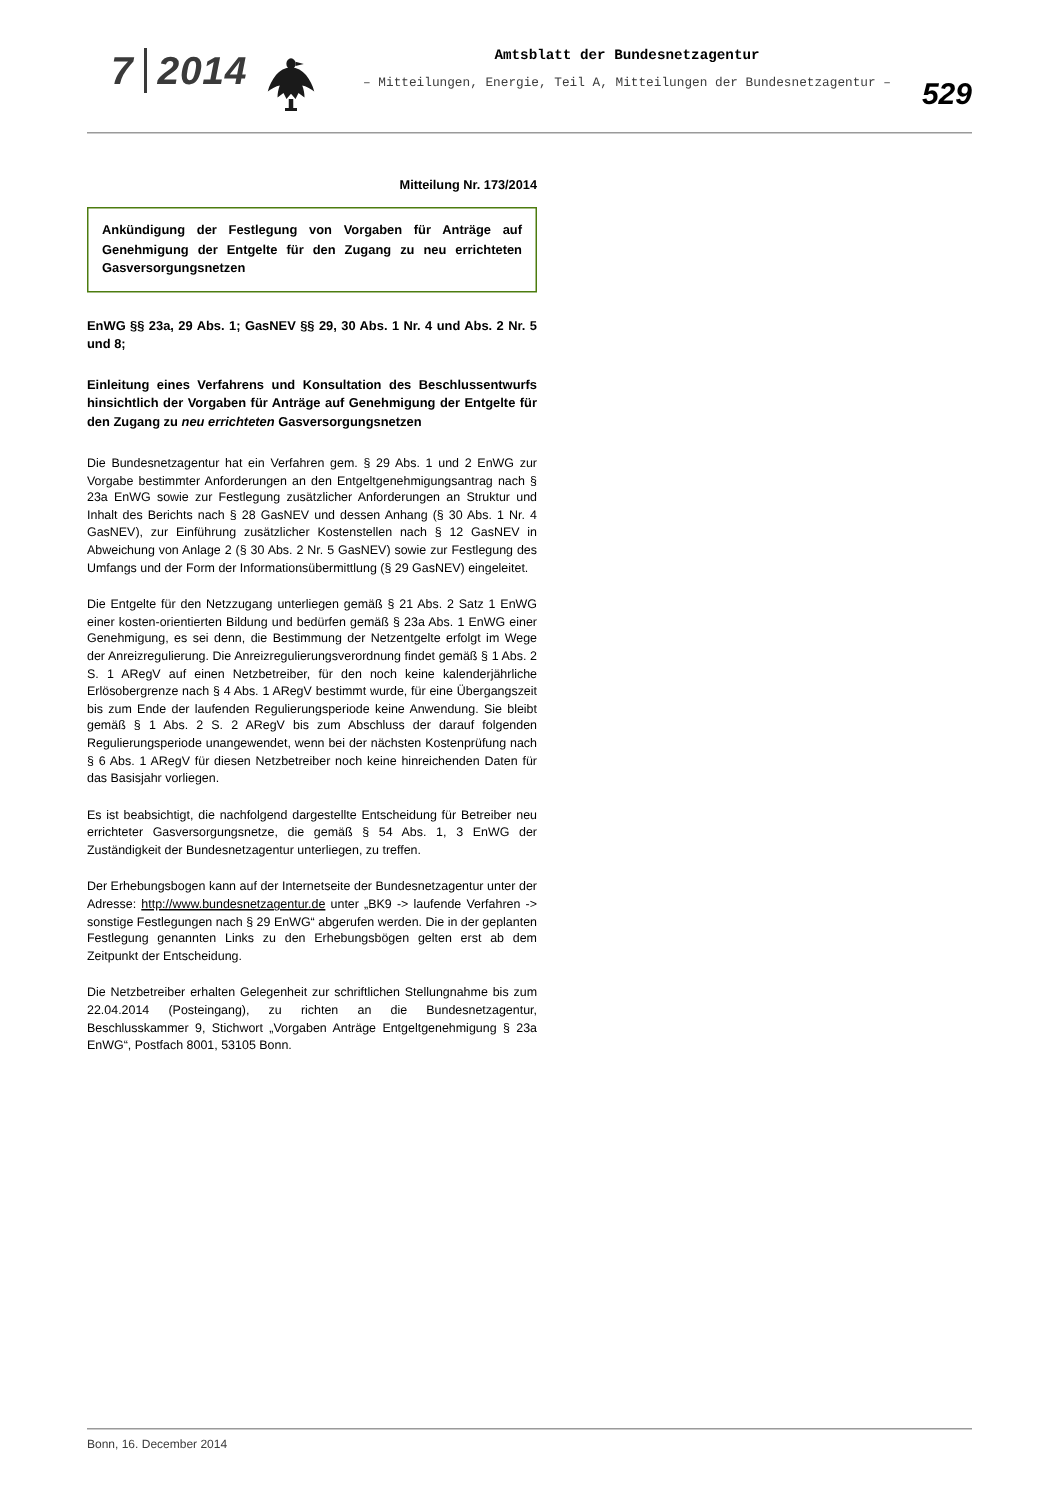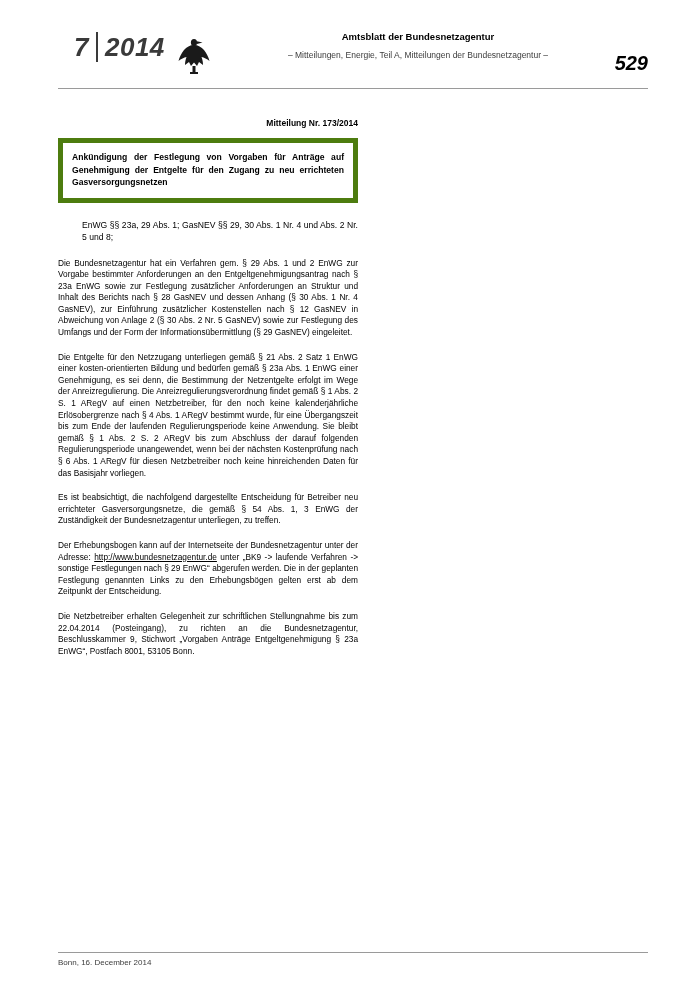--- a/index.html
+++ b/index.html
@@ -64,20 +64,21 @@
     width: 42px;
     height: 44px;
   }
 
   .header-text {
     position: absolute;
     left: 170px;
     top: 0px;
     width: 380px;
     text-align: center;
+    font-family: Liberation Mono, monospace;
   }
   .header-line1 {
     font-size: 9.5px;
     font-weight: bold;
     line-height: 13px;
     color: #000;
   }
   .header-line2 {
     font-size: 9.5px;
     font-weight: bold;
@@ -119,38 +120,37 @@
   }
 
   .mitteilung-nr {
     font-size: 8.5px;
     font-weight: bold;
     margin-bottom: 10px;
     text-align: right;
   }
 
   .title-box {
-    border: 5px solid #4d7c0f;
+    border: 1px solid #4d7c0f;
     padding: 8px 9px 9px 9px;
     margin-bottom: 16px;
   }
   .title-box-text {
     font-size: 8.6px;
     font-weight: bold;
     line-height: 12.5px;
     text-align: justify;
   }
 
   .legal-ref {
     font-size: 8.6px;
-    font-weight: normal;
+    font-weight: bold;
     line-height: 12.5px;
     text-align: justify;
     margin-bottom: 14px;
-    margin-left: 24px;
   }
 
   .subtitle {
     font-size: 8.6px;
     font-weight: bold;
     line-height: 12.5px;
     text-align: justify;
     margin-bottom: 16px;
   }
   .subtitle .ital {
@@ -223,20 +223,21 @@
   <div class="content">
 
     <div class="mitteilung-nr">Mitteilung Nr. 173/2014</div>
 
     <div class="title-box">
       <div class="title-box-text">Ankündigung der Festlegung von Vorgaben für Anträge auf Genehmigung der Entgelte für den Zugang zu neu errichteten Gasversorgungsnetzen</div>
     </div>
 
     <div class="legal-ref">EnWG §§ 23a, 29 Abs. 1; GasNEV §§ 29, 30 Abs. 1 Nr. 4 und Abs. 2 Nr. 5 und 8;</div>
 
+    <div class="subtitle"><span>Einleitung eines Verfahrens und Konsultation des Beschlussentwurfs hinsichtlich der Vorgaben für Anträge auf Genehmigung der Entgelte für den Zugang zu </span><span class="ital">neu errichteten</span><span> Gasversorgungsnetzen</span></div>
 
     <p class="para">Die Bundesnetzagentur hat ein Verfahren gem. § 29 Abs. 1 und 2 EnWG zur Vorgabe bestimmter Anforderungen an den Entgeltgenehmigungsantrag nach § 23a EnWG sowie zur Festlegung zusätzlicher Anforderungen an Struktur und Inhalt des Berichts nach § 28 GasNEV und dessen Anhang (§ 30 Abs. 1 Nr. 4 GasNEV), zur Einführung zusätzlicher Kostenstellen nach § 12 GasNEV in Abweichung von Anlage 2 (§ 30 Abs. 2 Nr. 5 GasNEV) sowie zur Festlegung des Umfangs und der Form der Informationsübermittlung (§ 29 GasNEV) eingeleitet.</p>
     <p class="para">Die Entgelte für den Netzzugang unterliegen gemäß § 21 Abs. 2 Satz 1 EnWG einer kosten-orientierten Bildung und bedürfen gemäß § 23a Abs. 1 EnWG einer Genehmigung, es sei denn, die Bestimmung der Netzentgelte erfolgt im Wege der Anreizregulierung. Die Anreizregulierungsverordnung findet gemäß § 1 Abs. 2 S. 1 ARegV auf einen Netzbetreiber, für den noch keine kalenderjährliche Erlösobergrenze nach § 4 Abs. 1 ARegV bestimmt wurde, für eine Übergangszeit bis zum Ende der laufenden Regulierungsperiode keine Anwendung. Sie bleibt gemäß § 1 Abs. 2 S. 2 ARegV bis zum Abschluss der darauf folgenden Regulierungsperiode unangewendet, wenn bei der nächsten Kostenprüfung nach § 6 Abs. 1 ARegV für diesen Netzbetreiber noch keine hinreichenden Daten für das Basisjahr vorliegen.</p>
     <p class="para">Es ist beabsichtigt, die nachfolgend dargestellte Entscheidung für Betreiber neu errichteter Gasversorgungsnetze, die gemäß § 54 Abs. 1, 3 EnWG der Zuständigkeit der Bundesnetzagentur unterliegen, zu treffen.</p>
 
     <p class="para"><span>Der Erhebungsbogen kann auf der Internetseite der Bundesnetzagentur unter der Adresse: </span><a class="link" href="#">http://www.bundesnetzagentur.de</a><span> unter „BK9 -&gt; laufende Verfahren -&gt; sonstige Festlegungen nach § 29 EnWG“ abgerufen werden. Die in der geplanten Festlegung genannten Links zu den Erhebungsbögen gelten erst ab dem Zeitpunkt der Entscheidung.</span></p>
 
     <p class="para">Die Netzbetreiber erhalten Gelegenheit zur schriftlichen Stellungnahme bis zum 22.04.2014 (Posteingang), zu richten an die Bundesnetzagentur, Beschlusskammer 9, Stichwort „Vorgaben Anträge Entgeltgenehmigung § 23a EnWG“, Postfach 8001, 53105 Bonn.</p>
 
   </div>

